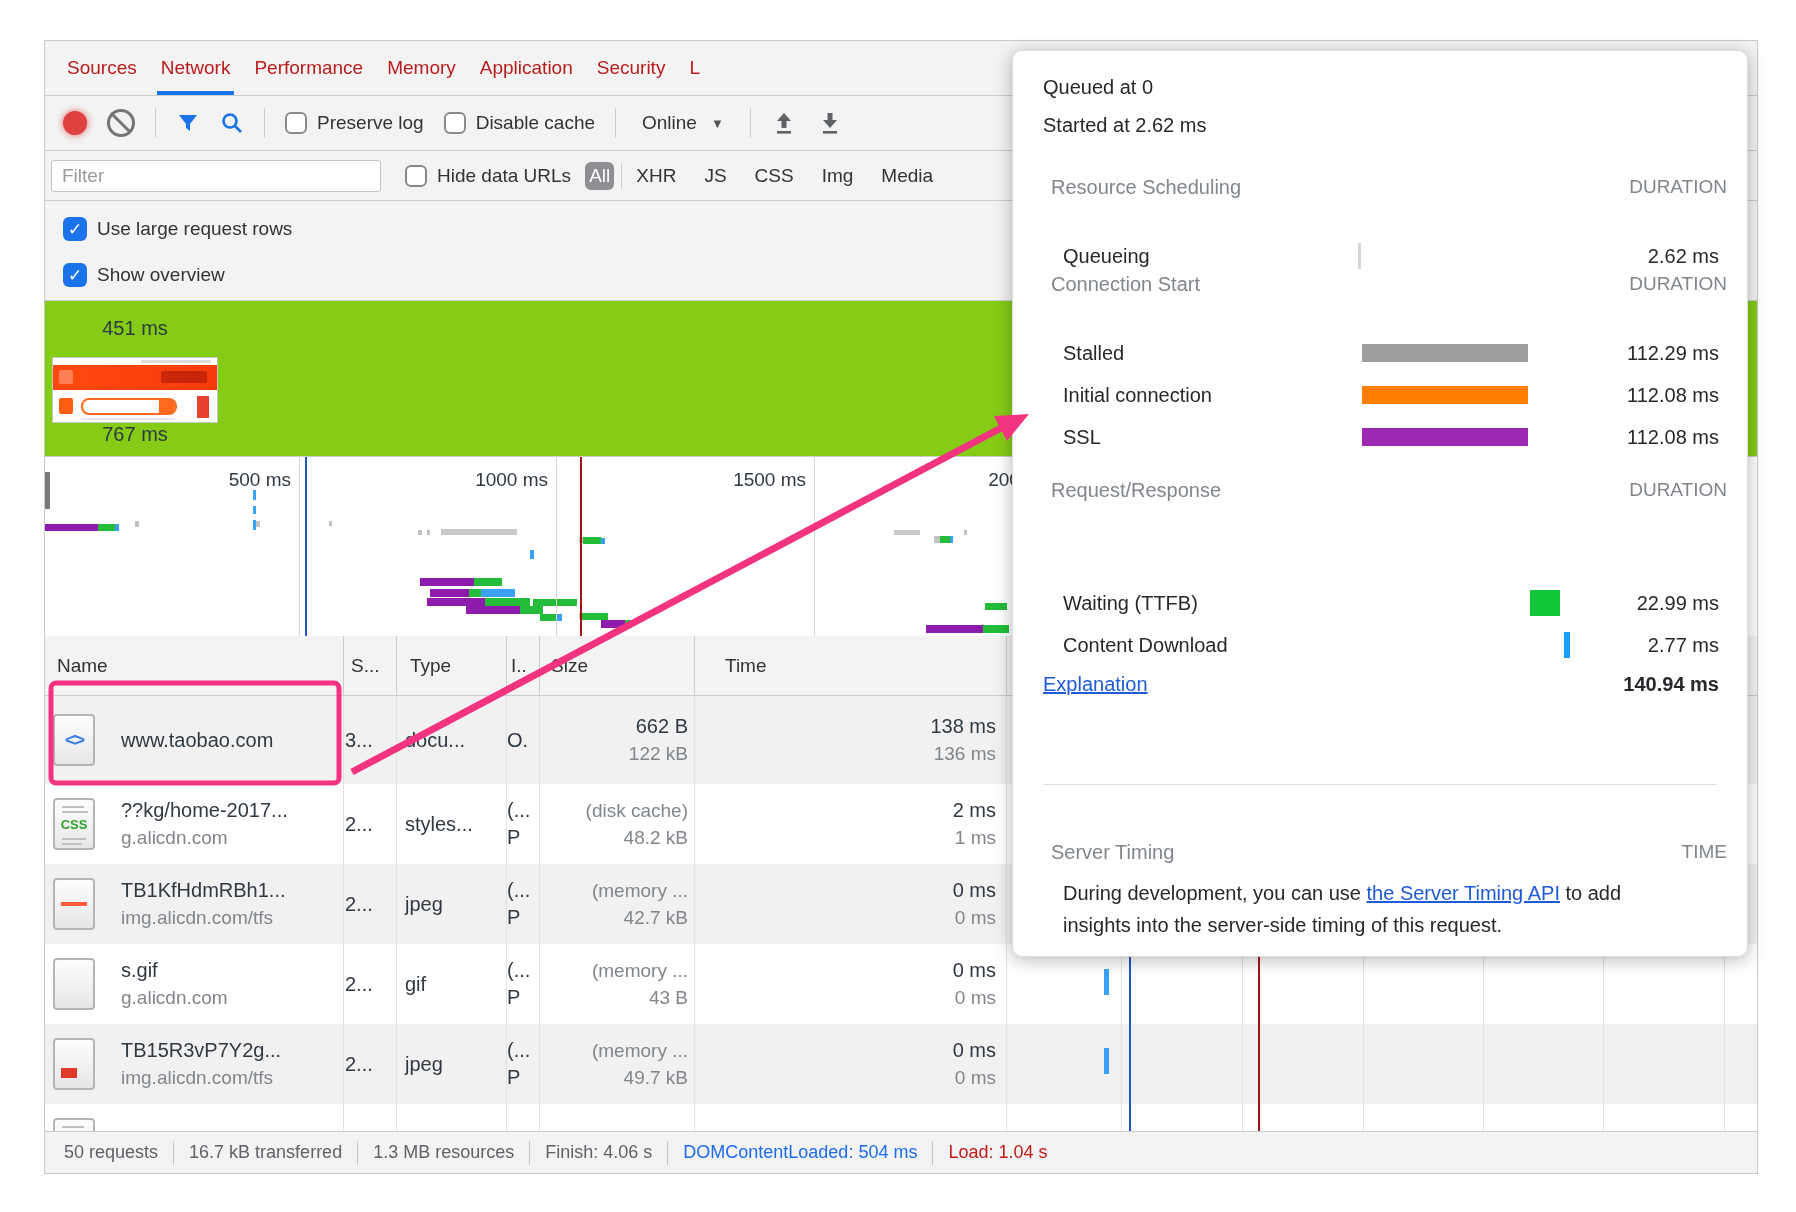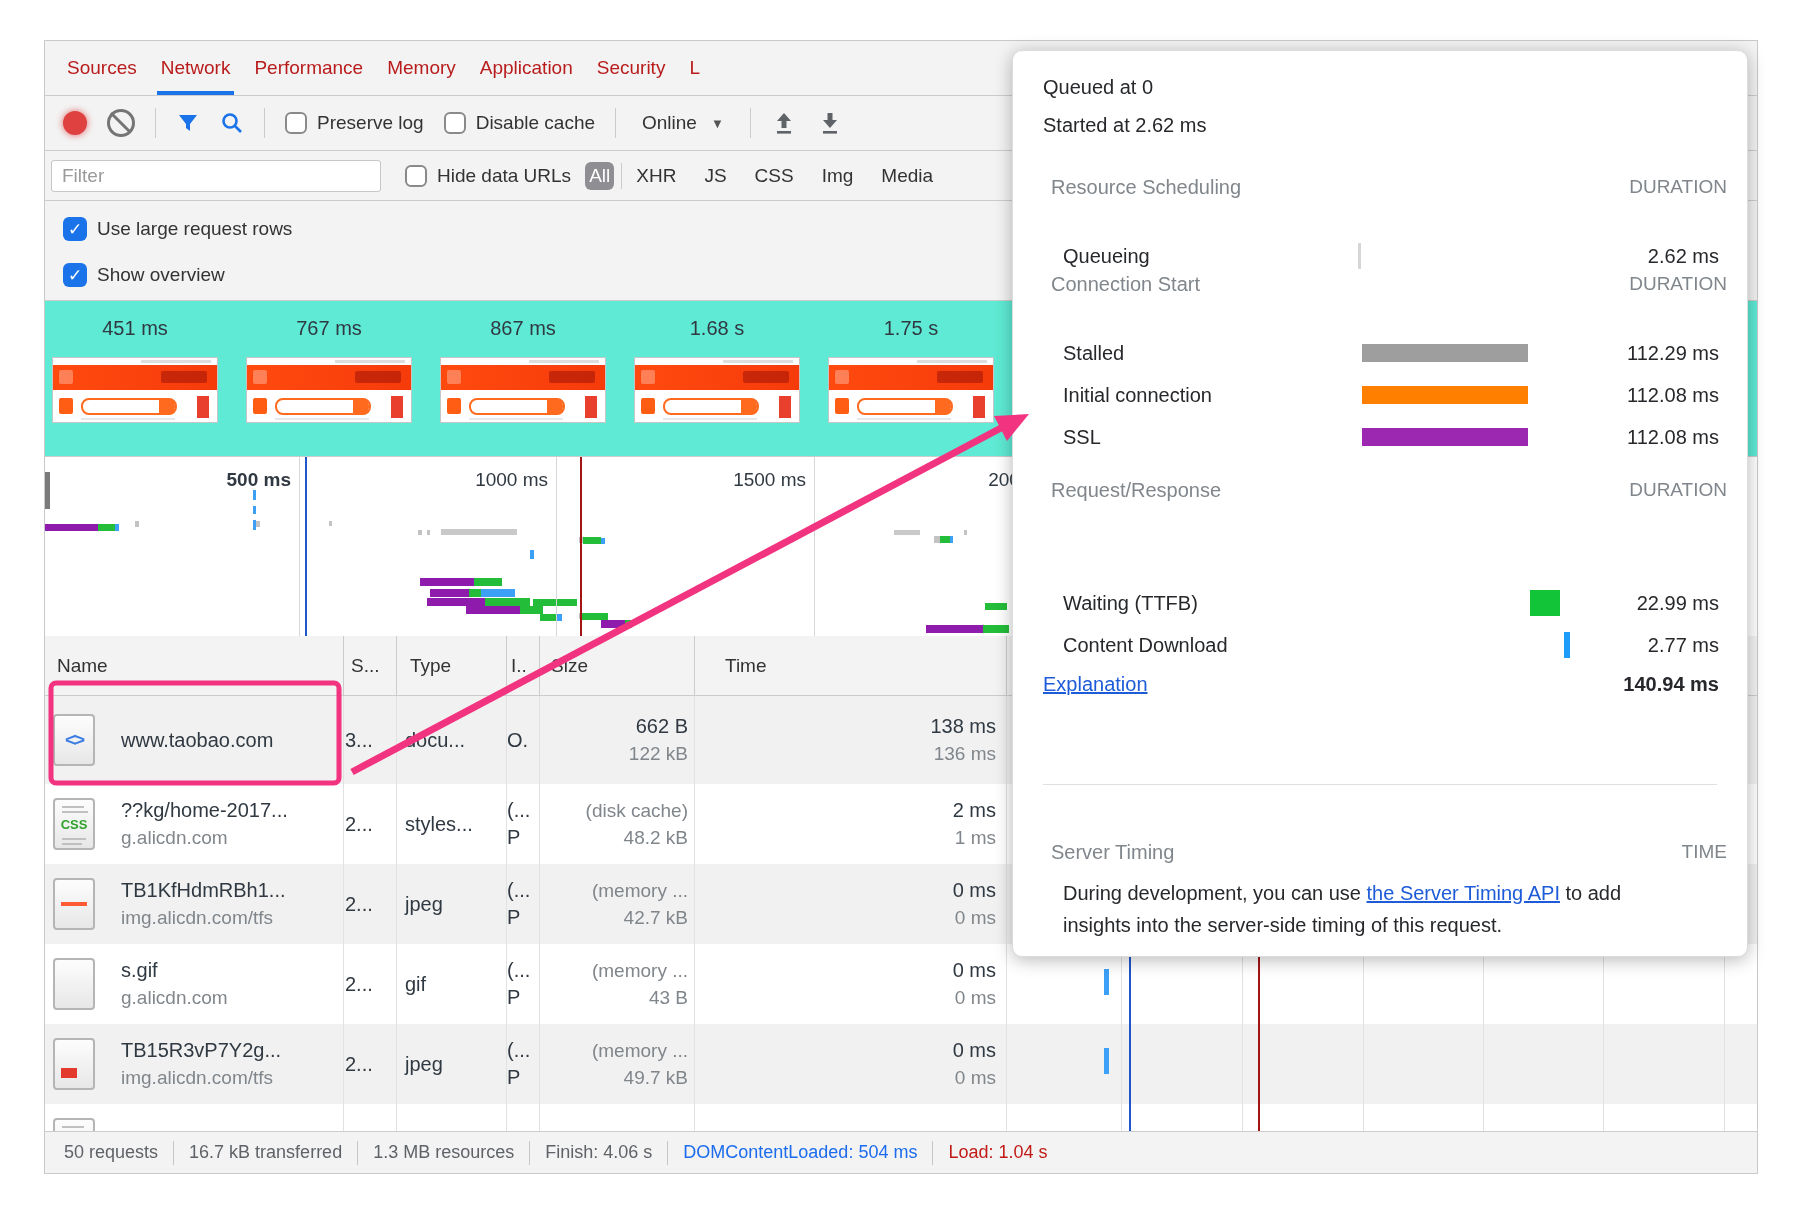--- a/index.html
+++ b/index.html
@@ -33,21 +33,21 @@
   #filter-input::placeholder{color:#9a9a9a;}
   .pill{font-size:19px;color:#333;padding:3px 7px;border-radius:6px;margin:0 7px;}
   .pill.active{background:#8e8e93;color:#fff;padding:3px 4px;}
 
   
   #options{top:160px;height:100px;background:#f3f3f3;border-bottom:1px solid #ccc;}
   #options .cbrow{position:absolute;left:18px;}
   #options .row1{top:16px;} #options .row2{top:62px;}
 
   
-  #filmstrip{top:260px;height:155px;background:#5eead4;display:flex;padding:16px 0 0 7px;column-gap:28px;}
+  #filmstrip{top:260px;height:155px;background:#84cc16;display:flex;padding:16px 0 0 7px;column-gap:28px;flex-direction:column;}
   .frame{width:166px;flex:0 0 auto;}
   .frame-label{height:30px;text-align:center;font-size:20px;color:#303942;}
   .thumb{position:relative;width:164px;height:64px;background:#fff;border:1px solid #c6c6c6;overflow:hidden;margin-top:10px;}
   .thumb::before{content:"";position:absolute;top:2px;right:6px;width:70px;height:3px;background:#ddd;}
   .tb{position:absolute;left:0;right:0;top:7px;height:25px;background:linear-gradient(90deg,#ff4a0f,#f63b0b);}
   .tb::before{content:"";position:absolute;left:6px;top:5px;width:14px;height:14px;background:rgba(255,255,255,.3);border-radius:2px;}
   .tb::after{content:"";position:absolute;right:10px;top:6px;width:46px;height:12px;background:rgba(160,18,8,.55);border-radius:2px;}
   .tlogo{position:absolute;left:6px;top:40px;width:14px;height:16px;background:#ff5d13;border-radius:2px;}
   .tsearch{position:absolute;left:28px;top:40px;width:92px;height:13px;border:2px solid #ff6a1f;border-radius:8px;background:#fff;}
   .tbtn{position:absolute;left:106px;top:40px;width:16px;height:17px;background:#ff6a1f;border-radius:0 8px 8px 0;}
@@ -263,21 +263,21 @@
             <i class="tlogo"></i>
             <i class="tsearch"></i>
             <i class="tbtn"></i>
             <i class="tpromo"></i>
             <i class="tline"></i>
           </div>
         </div>
     </div>
 
     <div id="overview" class="sec">
-      <span class="ov-tick" style="left: 246px; font-weight: bold;">500 ms</span>
+      <span class="ov-tick" style="left: 246px;">500 ms</span>
       <span class="ov-tick" style="left: 503px;">1000 ms</span>
       <span class="ov-tick" style="left: 761px;">1500 ms</span>
       <span class="ov-tick" style="left: 1016px;">2000 ms</span>
       <div id="ov-grip"></div>
       <div id="ov-bars">
           <div class="ov-bar" style="position: absolute; left: 0px; top: 67px; width: 53px; height: 7px; background: rgb(143, 27, 172);"></div>
           <div class="ov-bar" style="position: absolute; left: 53px; top: 67px; width: 17px; height: 7px; background: rgb(35, 189, 58);"></div>
           <div class="ov-bar" style="position: absolute; left: 70px; top: 67px; width: 4px; height: 7px; background: rgb(60, 160, 246);"></div>
           <div class="ov-bar" style="position: absolute; left: 90px; top: 64px; width: 4px; height: 6px; background: rgb(195, 195, 195);"></div>
           <div class="ov-bar" style="position: absolute; left: 211px; top: 64px; width: 4px; height: 6px; background: rgb(195, 195, 195);"></div>

